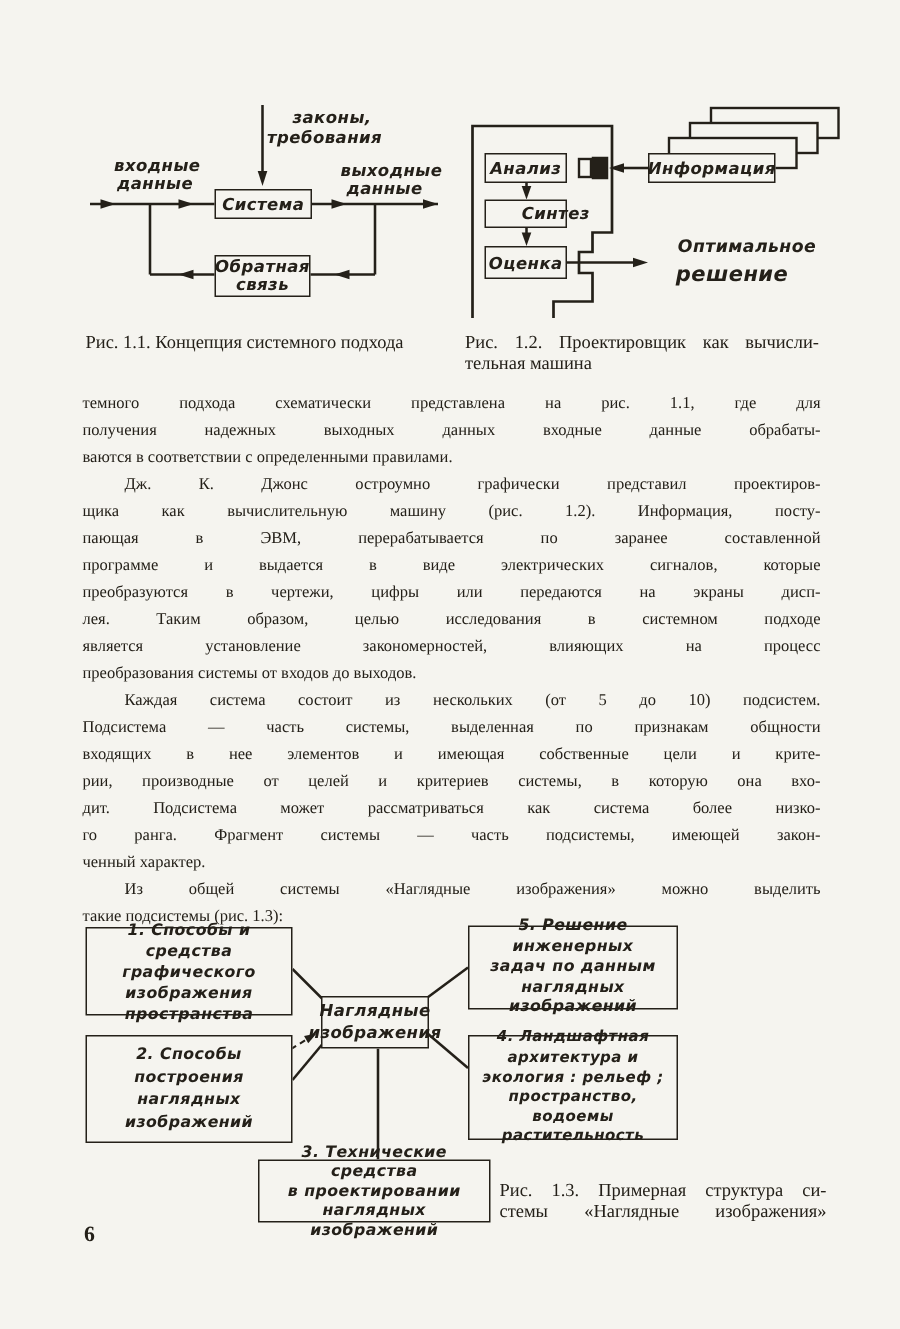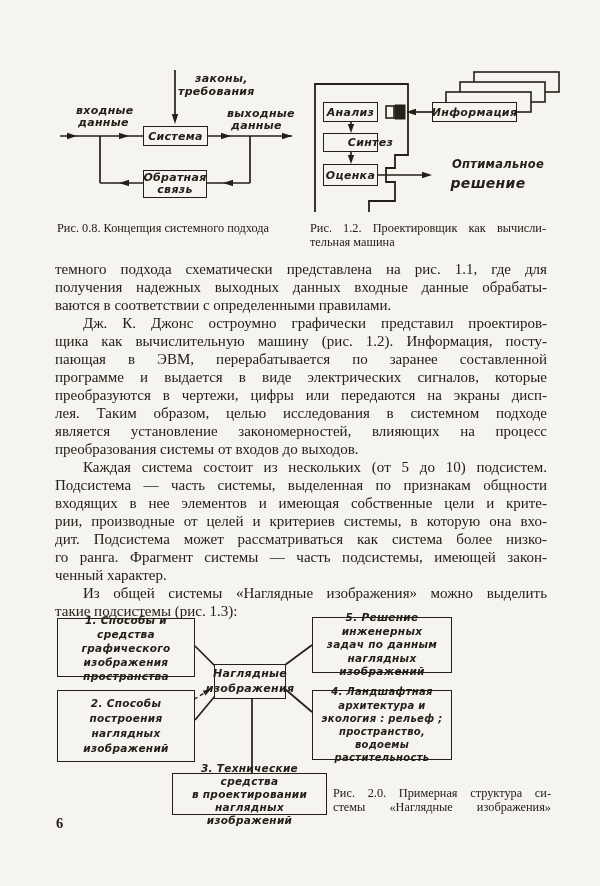--- a/index.html
+++ b/index.html
@@ -13,21 +13,21 @@
          display:flex; flex-direction:column; align-items:center; justify-content:center;
          text-align:center; }
   .dlabel { font-family:"DejaVu Sans",sans-serif; font-style:italic; font-weight:700;
             color:var(--ink); letter-spacing:0.3px; }
   .lab { position:absolute; white-space:nowrap; }
   .f1lab { font-size:11px; }
   .f3t { font-size:10.5px; line-height:14px; }
   .caption { position:absolute; font-size:12.3px; line-height:14px; color:var(--ink); }
   .jline { text-align:justify; text-align-last:justify; }
   .bodytext { position:absolute; left:55px; top:260px; width:492px;
-              font-size:15px; line-height:18px; }
+              font-size:11px; line-height:18px; }
   .bline { text-align:justify; text-align-last:justify; height:18px; overflow:visible; white-space:normal; }
   .bline.plast { text-align-last:left; }
   .bline.ind { text-indent:28px; }
   .pageno { position:absolute; left:56px; top:815px; font-size:14.5px; font-weight:700; }
   svg line, svg path, svg rect.sheet { stroke:var(--ink); }
 </style>
 </head>
 <body>
 
 <div class="fig" style="left:55px; top:58px; width:250px; height:164px;">
@@ -55,21 +55,21 @@
     <span>Обратная</span>
     <span>связь</span>
   </div>
   <div class="lab dlabel f1lab" style="left:140px; top:14px;">законы,</div>
   <div class="lab dlabel f1lab" style="left:123px; top:27px;">требования</div>
   <div class="lab dlabel f1lab" style="left:21px; top:46px;">входные</div>
   <div class="lab dlabel f1lab" style="left:23px; top:58px;">данные</div>
   <div class="lab dlabel f1lab" style="left:172px; top:49px;">выходные</div>
   <div class="lab dlabel f1lab" style="left:176px; top:61px;">данные</div>
 </div>
-<div class="caption" style="left:57px; top:221px; width:245px; white-space:nowrap;">Рис. 0.8. Концепция системного подхода</div>
+<div class="caption" style="left:57px; top:221px; width:245px; white-space:nowrap;">Рис. 1.1. Концепция системного подхода</div>
 
 <div class="fig" style="left:300px; top:58px; width:272px; height:164px;">
   <svg width="272" height="164">
 
     <path d="M 15,154 L 15,26 L 108,26 L 108,97 L 95,97 L 95,110 L 86,110 L 86,124 L 95,124 L 95,143 L 69,143 L 69,154" fill="none" stroke-width="1.8"></path>
 
     <rect class="sheet" x="174" y="14" width="85" height="20" fill="#f5f4ef" stroke-width="1.6"></rect>
     <rect class="sheet" x="160" y="24" width="85" height="20" fill="#f5f4ef" stroke-width="1.6"></rect>
     <rect class="sheet" x="146" y="34" width="85" height="20" fill="#f5f4ef" stroke-width="1.6"></rect>
 
@@ -169,17 +169,17 @@
     <span>3. Технические средства</span>
     <span>в проектировании</span>
     <span>наглядных изображений</span>
   </div>
   <div class="box dlabel" style="left:164px; top:52px; width:72px; height:35px; font-size:11px; line-height:14.5px;">
     <span>Наглядные</span>
     <span>изображения</span>
   </div>
 </div>
 <div class="caption" style="left:333px; top:787px; width:218px; line-height:13.5px;">
-  <div class="jline">Рис. 2.0. Примерная структура си-</div>
+  <div class="jline">Рис. 1.3. Примерная структура си-</div>
   <div class="jline">стемы «Наглядные изображения»</div>
 </div>
 
 <div class="pageno">6</div>
 
 </body></html>

